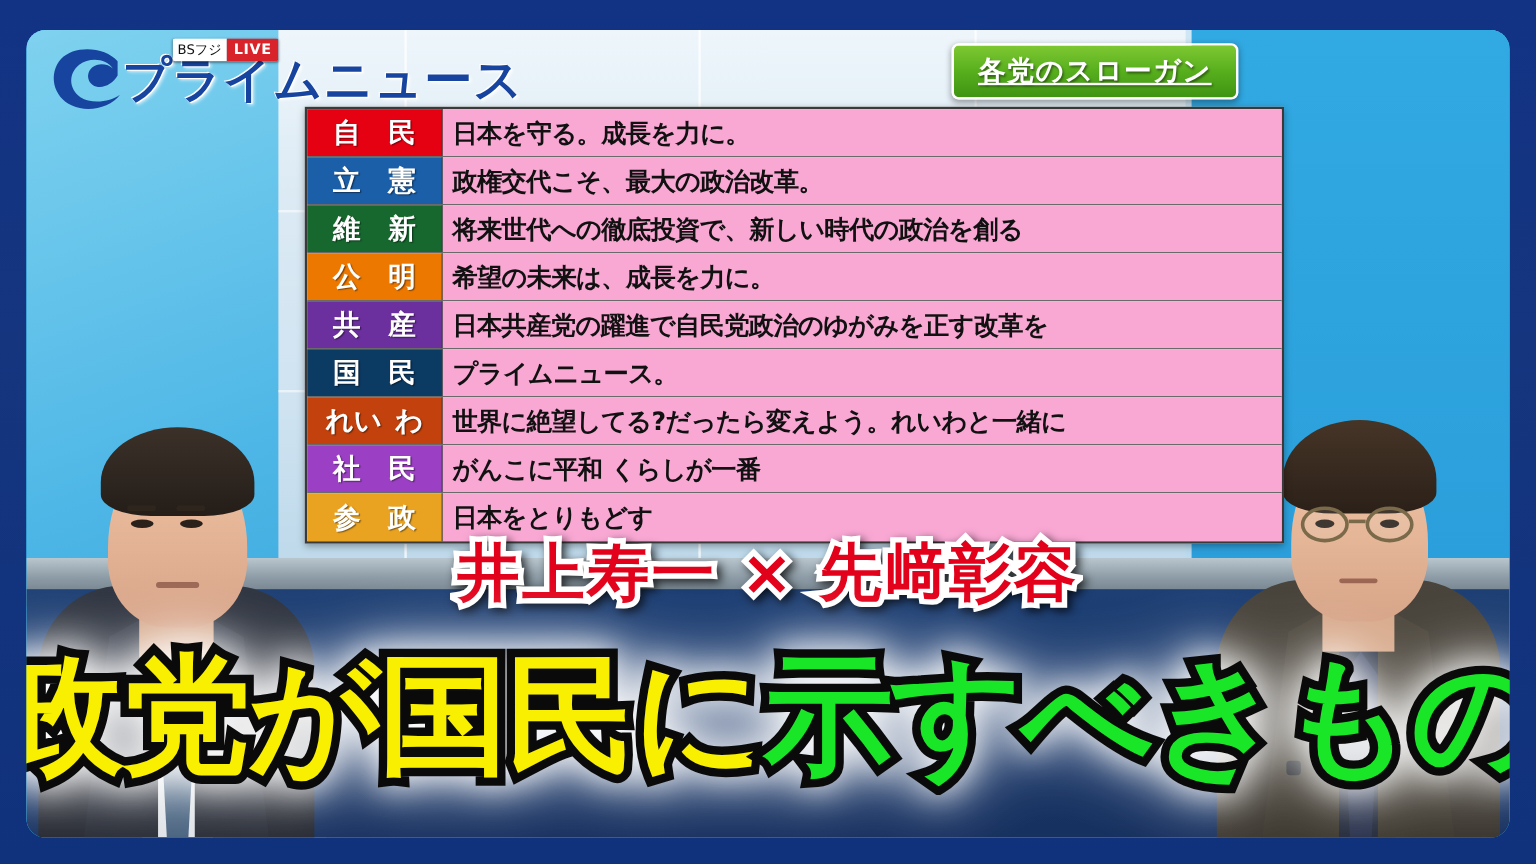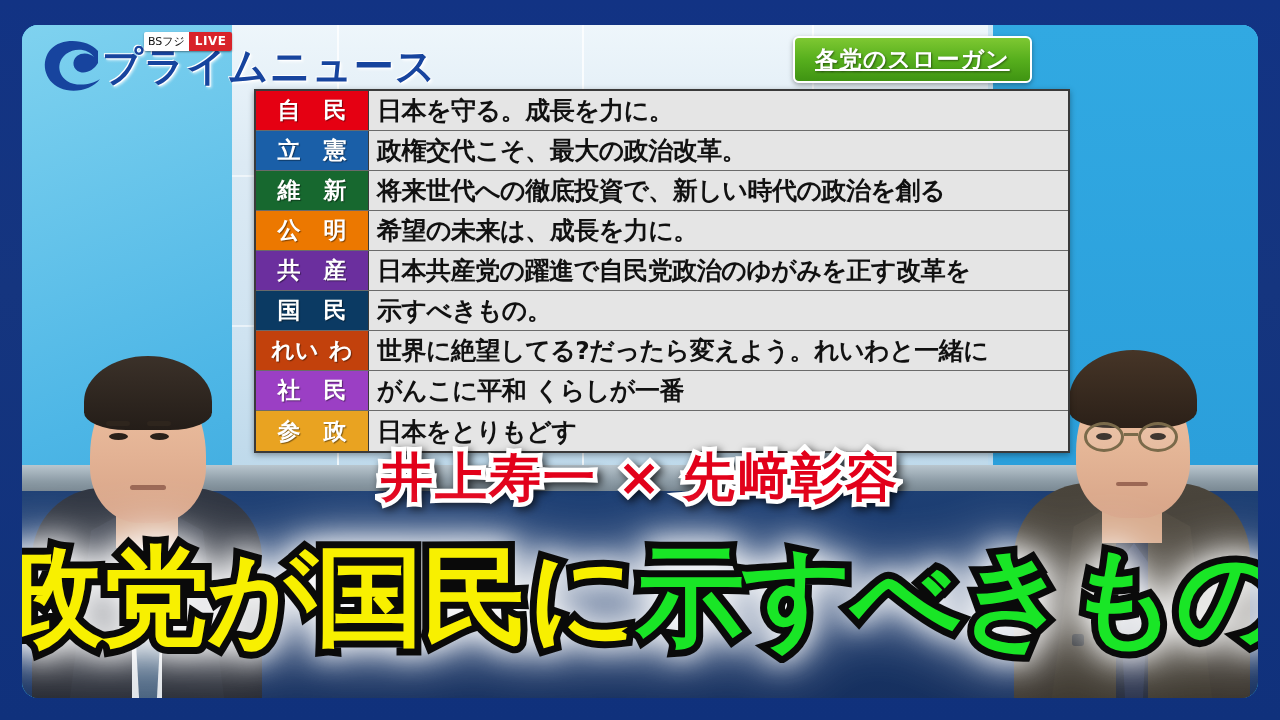--- a/index.html
+++ b/index.html
@@ -260,23 +260,23 @@
     color:#ffffff; font-size:23px; font-weight:bold;
     letter-spacing:0px;
     text-shadow:1px 1px 1px rgba(0,0,0,.45);
     border-right:1px solid #3a3a3a;
     padding:0 10px;
   }
   .pname span{ display:inline-block; }
   .pslogan{
     flex:1 1 auto;
     display:flex; align-items:center;
-    background:#e5e5e5;
+    background:#f9a8d4;
     color:#111111;
-    font-size:25px; font-weight:bold;
+    font-size:21px; font-weight:bold;
     padding-left:8px;
     white-space:nowrap; overflow:hidden;
     letter-spacing:-.5px;
   }
 
   
   #guest-names{
     position:absolute; left:50%; transform:translateX(-50%);
     top:418px; z-index:20;
     font-size:52px; font-weight:bold; letter-spacing:2px;
@@ -409,21 +409,21 @@
           <span>共</span>
           <span>産</span>
         </div>
         <div class="pslogan">日本共産党の躍進で自民党政治のゆがみを正す改革を</div>
       </div>
       <div class="prow">
         <div class="pname" style="background: rgb(11, 58, 99);">
           <span>国</span>
           <span>民</span>
         </div>
-        <div class="pslogan">示すべきもの。</div>
+        <div class="pslogan">プライムニュース。</div>
       </div>
       <div class="prow">
         <div class="pname" style="background: #c2410c;">
           <span>れい</span>
           <span>わ</span>
         </div>
         <div class="pslogan">世界に絶望してる?だったら変えよう。れいわと一緒に</div>
       </div>
       <div class="prow">
         <div class="pname" style="background: rgb(155, 63, 196);">

